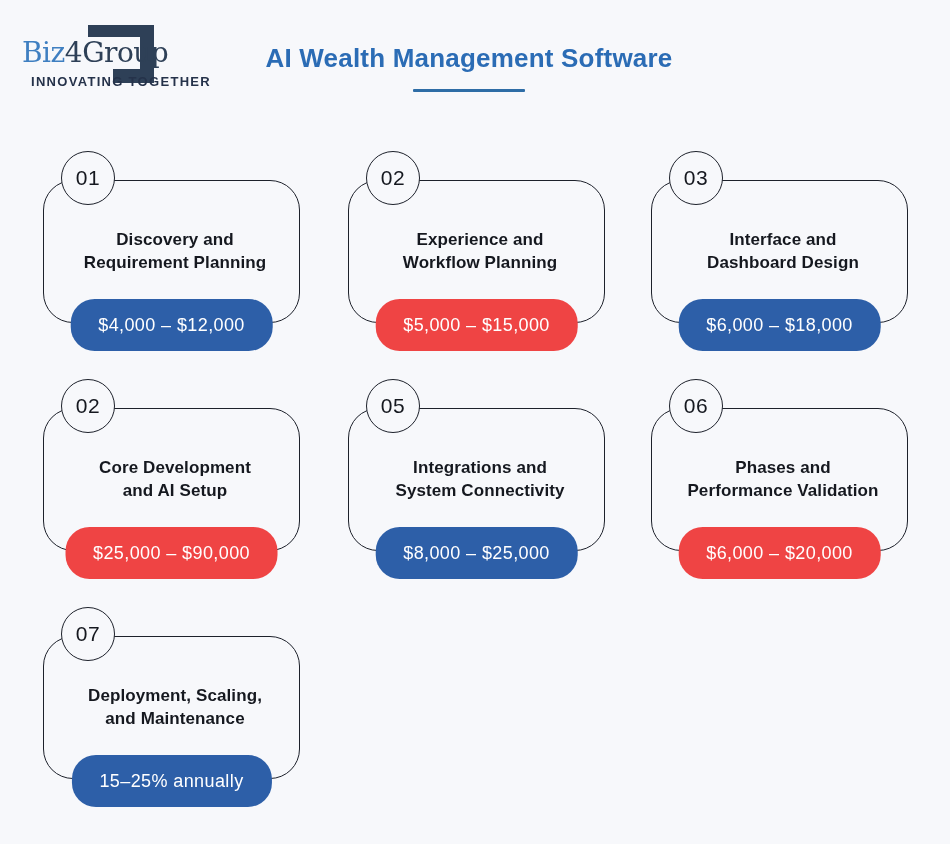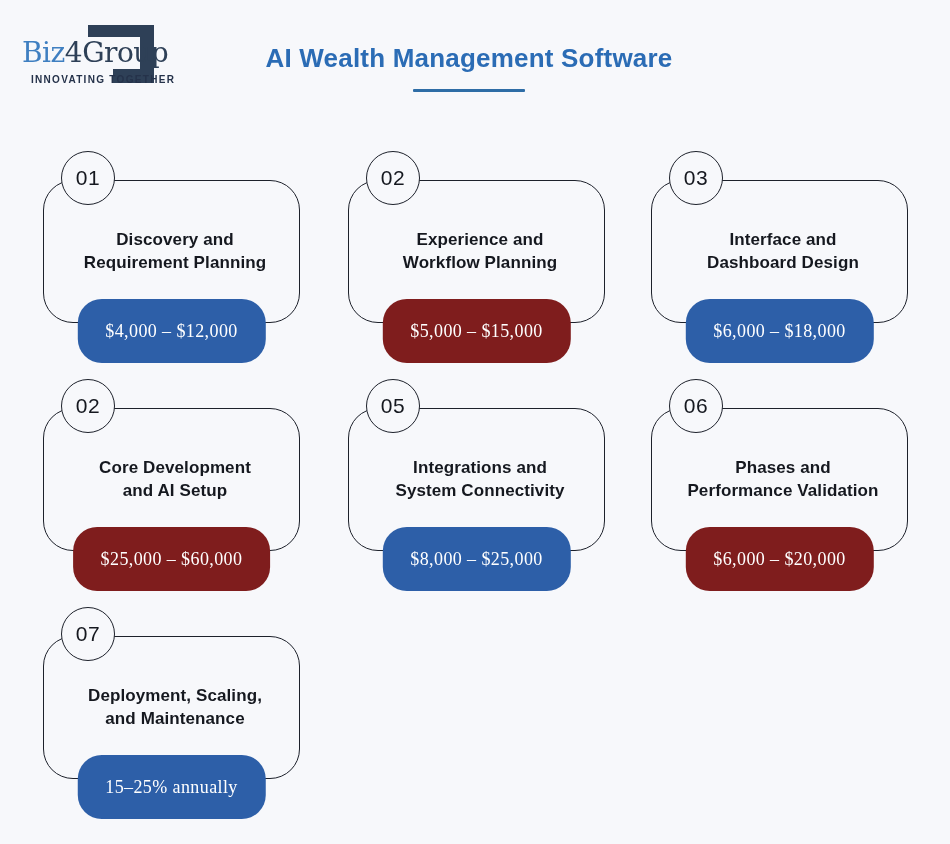--- a/index.html
+++ b/index.html
@@ -23,21 +23,21 @@
     position:absolute;left:0;top:24px;
     font-family:"DejaVu Serif", serif;
     font-size:28px;
     letter-spacing:-0.5px;
     white-space:nowrap;
   }
   .logo .brand .b-blue{color:#3f7fc1;}
   .logo .brand .b-navy{color:#2e4057;}
   .logo .tagline{
     position:absolute;left:9px;top:62px;
-    font-size:10px;font-weight:700;letter-spacing:1.3px;
+    font-size:13px;font-weight:700;letter-spacing:1.3px;
     color:#25324a;white-space:nowrap;
   }
 
   
   .header-title{position:absolute;left:0;right:12px;top:42px;text-align:center;}
   .title-line1{
     font-size:26px;font-weight:700;color:#2b6cb5;
     line-height:1.25;letter-spacing:0.2px;
   }
   .title-line2{
@@ -76,29 +76,28 @@
     position:absolute;left:19px;top:49px;right:12px;
     font-size:17px;font-weight:700;color:#15181f;
     line-height:1.35;letter-spacing:0.1px;
     z-index:1;
   }
   .card .pill{
     position:absolute;left:50%;top:119px;
     transform:translateX(-50%);
     height:44px;border-radius:24px;
     display:flex;align-items:center;justify-content:center;
-    padding:10px 28px;white-space:nowrap;
+    padding:4px 28px;white-space:nowrap;
     z-index:3;
-    font-family:Liberation Serif, serif;
   }
   .card .pill span{
     color:#ffffff;font-size:18px;font-weight:500;letter-spacing:0.4px;
   }
   .pill-dark{background:#2d5fa8;}
-  .pill-light{background:#7f1d1d;}
+  .pill-light{background:#ef4444;}
 </style>
 </head>
 <body>
 
 <div class="stage">
 
   <div class="logo">
     <svg class="bracket" viewBox="0 0 66 58" xmlns="http://www.w3.org/2000/svg">
       <path d="M0,0 H66 V58 H25 V44 H52 V12 H0 Z" fill="#2e4057"></path>
     </svg>
@@ -158,21 +157,21 @@
   <div class="card col-0 row-1">
     <div class="box"></div>
     <div class="circle">
         <span>02</span>
       </div>
     <div class="phase-title">
       <span>Core Development</span><br>
       <span>and AI Setup</span>
     </div>
     <div class="pill pill-light">
-        <span>$25,000 – $60,000</span>
+        <span>$25,000 – $90,000</span>
       </div>
   </div>
 
   <div class="card col-1 row-1">
     <div class="box"></div>
     <div class="circle">
         <span>05</span>
       </div>
     <div class="phase-title">
       <span>Integrations and</span><br>

